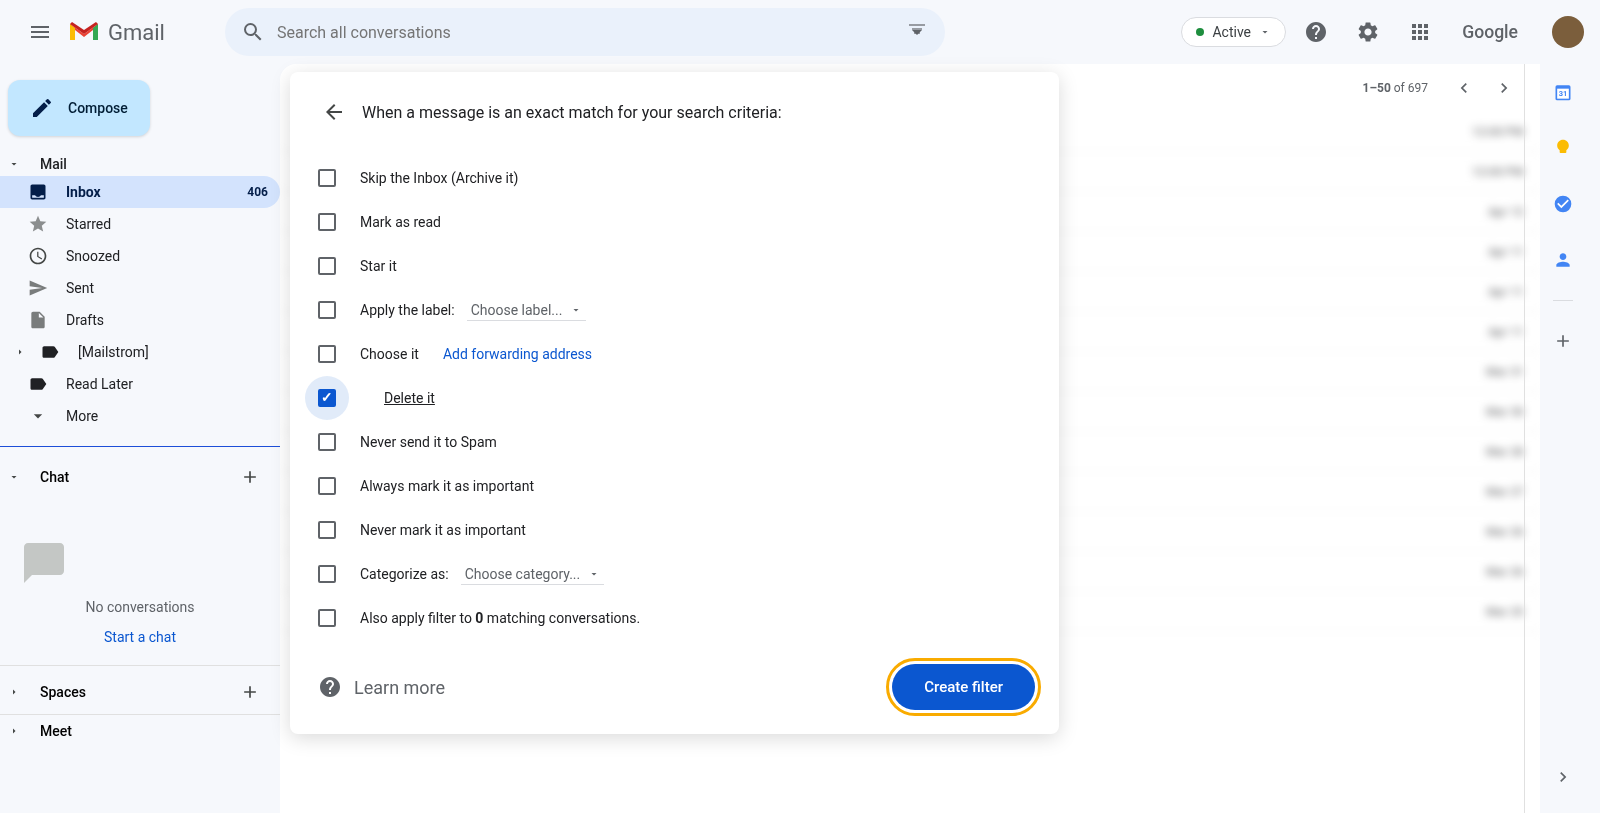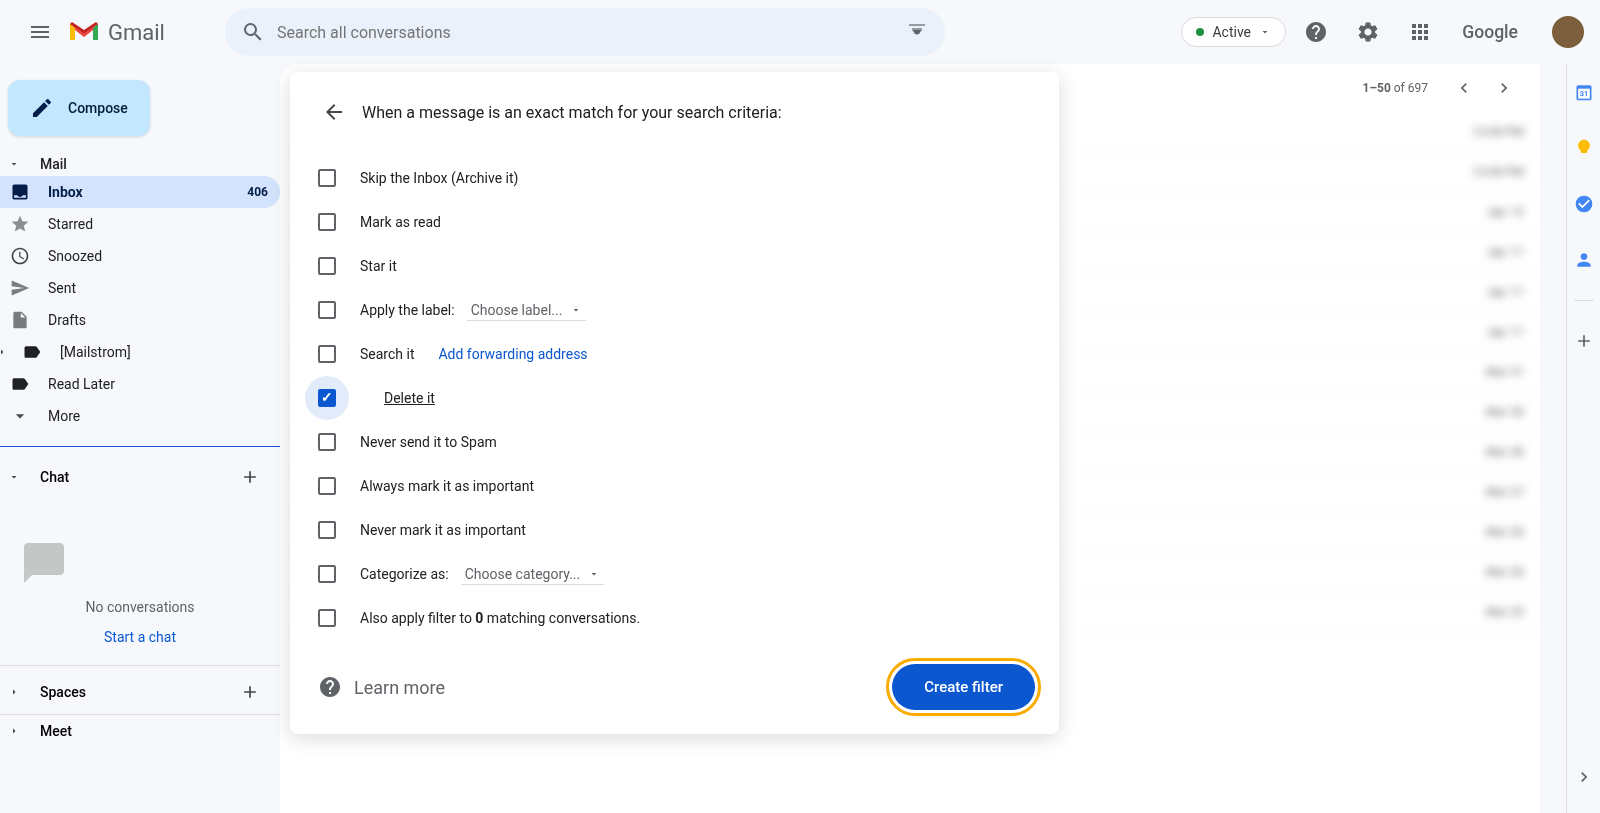--- a/index.html
+++ b/index.html
@@ -22,21 +22,21 @@
     .header-icon { width: 44px; height: 44px; border-radius: 50%; display: flex; align-items: center; justify-content: center; cursor: pointer; color: #5f6368; }
     .google-logo { height: 24px; margin-left: 12px; }
     .avatar { width: 32px; height: 32px; border-radius: 50%; background: #7b5e3c; margin-left: 8px; }
     
     
     .sidebar { position: absolute; left: 0; top: 64px; width: 280px; height: calc(100% - 64px); padding: 8px 0; overflow-y: auto; }
     .compose-btn { margin: 8px 8px 16px; padding: 16px 22px; border-radius: 12px; background: #c2e7ff; border: none; display: flex; align-items: center; gap: 14px; font-size: 14px; font-weight: 500; color: #001d35; cursor: pointer; box-shadow: 0 1px 3px rgba(0,0,0,0.15); }
     .nav-section { margin-bottom: 14px; }
     .nav-header { display: flex; align-items: center; padding: 4px 12px 4px 8px; font-size: 14px; font-weight: 500; color: #202124; cursor: pointer; }
     .nav-header .chevron { margin-right: 20px; }
-    .nav-item { display: flex; align-items: center; padding: 5px 12px 5px 10px; border-radius: 0 18px 18px 0; font-size: 14px; color: #202124; cursor: pointer; height: 32px; }
+    .nav-item { display: flex; align-items: center; padding: 5px 12px 5px 28px; border-radius: 0 18px 18px 0; font-size: 14px; color: #202124; cursor: pointer; height: 32px; }
     .nav-item.active { background: #d3e3fd; font-weight: 700; color: #041e49; }
     .nav-item.active .nav-icon { color: #041e49; }
     .nav-icon { width: 20px; margin-right: 18px; color: #444746; display: flex; }
     .nav-label { flex: 1; }
     .nav-count { font-size: 12px; font-weight: 700; }
     .add-btn { width: 36px; height: 36px; border-radius: 50%; display: flex; align-items: center; justify-content: center; cursor: pointer; color: #444746; }
     .chat-section { border-top: 1px solid #1d4ed8; padding-top: 8px; }
     .chat-header { display: flex; align-items: center; justify-content: space-between; padding: 4px 12px 4px 8px; }
     .chat-header-left { display: flex; align-items: center; }
     .chat-empty { text-align: center; padding: 40px 20px 20px; color: #5f6368; font-size: 14px; }
@@ -48,21 +48,21 @@
     .main-area { position: absolute; left: 280px; top: 64px; right: 60px; bottom: 0; background: #fff; border-radius: 16px 0 0 0; overflow: hidden; }
     .toolbar { height: 48px; display: flex; align-items: center; padding: 0 16px; justify-content: flex-end; font-size: 12px; color: #5f6368; }
     .page-info { margin-right: 16px; }
     .nav-arrow { width: 40px; height: 40px; border-radius: 50%; display: flex; align-items: center; justify-content: center; cursor: pointer; color: #5f6368; }
     .blur-rows { filter: blur(4px); opacity: 0.5; }
     .email-row { height: 40px; border-bottom: 1px solid #e0e0e0; display: flex; align-items: center; padding: 0 16px; }
     .email-date { margin-left: auto; font-size: 12px; font-weight: 700; color: #202124; }
     .attach-icon { margin-right: 12px; color: #5f6368; }
     
     
-    .right-sidebar { position: absolute; right: 0; top: 64px; width: 34px; height: calc(100% - 64px); display: flex; flex-direction: column; align-items: center; padding-top: 8px; gap: 16px; border-left: 1px solid #e0e0e0; }
+    .right-sidebar { position: absolute; right: 0; top: 64px; width: 76px; height: calc(100% - 64px); display: flex; flex-direction: column; align-items: center; padding-top: 8px; gap: 16px; border-left: 1px solid #e0e0e0; }
     .rs-icon { width: 40px; height: 40px; border-radius: 50%; display: flex; align-items: center; justify-content: center; cursor: pointer; }
     .rs-divider { width: 20px; height: 1px; background: #dadce0; margin: 4px 0; }
     
     
     .filter-dialog { position: absolute; left: 290px; top: 72px; width: 769px; background: #fff; border-radius: 8px; box-shadow: 0 4px 20px rgba(0,0,0,0.15); z-index: 100; padding: 20px 24px 24px; }
     .dialog-header { display: flex; align-items: center; margin-bottom: 24px; }
     .back-btn { width: 40px; height: 40px; border-radius: 50%; display: flex; align-items: center; justify-content: center; cursor: pointer; color: #444746; margin-right: 8px; }
     .dialog-title { font-size: 16px; color: #202124; }
     .filter-options { padding-left: 4px; }
     .filter-row { display: flex; align-items: center; padding: 10px 0; min-height: 44px; }
@@ -412,21 +412,21 @@
       <span class="filter-label">Apply the label:</span>
       <div class="label-select">
         <span>Choose label...</span>
         <svg width="12" height="12" viewBox="0 0 24 24">
             <path fill="#5f6368" d="M7 10l5 5 5-5z"></path>
           </svg>
       </div>
     </div>
     <div class="filter-row">
       <div class="checkbox"></div>
-      <span class="filter-label">Search it</span>
+      <span class="filter-label">Choose it</span>
       <span class="forward-link">Add forwarding address</span>
     </div>
     <div class="filter-row">
       <div class="checkbox-wrap">
         <div class="checkbox-ripple"></div>
         <div class="checkbox checked"></div>
       </div>
       <span class="filter-label" style="margin-left:24px;text-decoration:underline;">Delete it</span>
     </div>
     <div class="filter-row">

